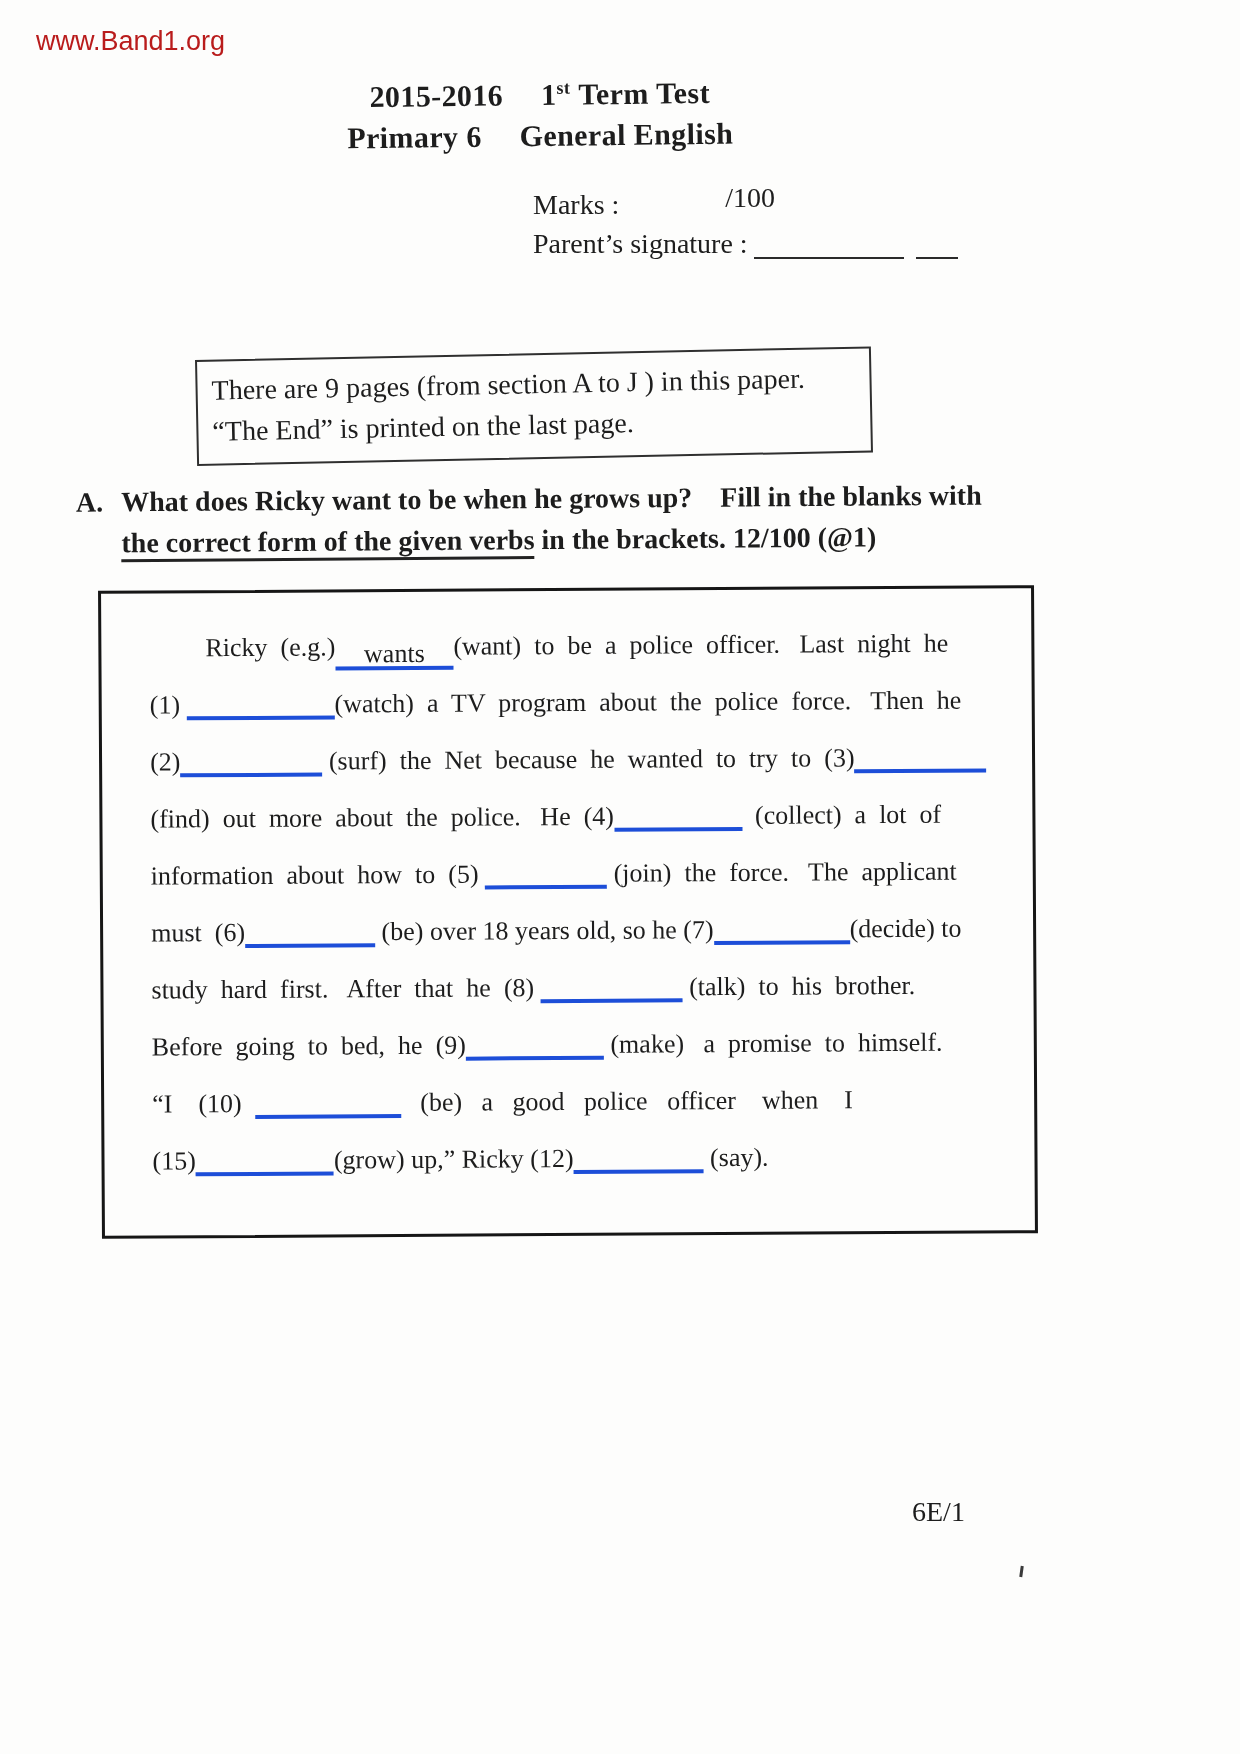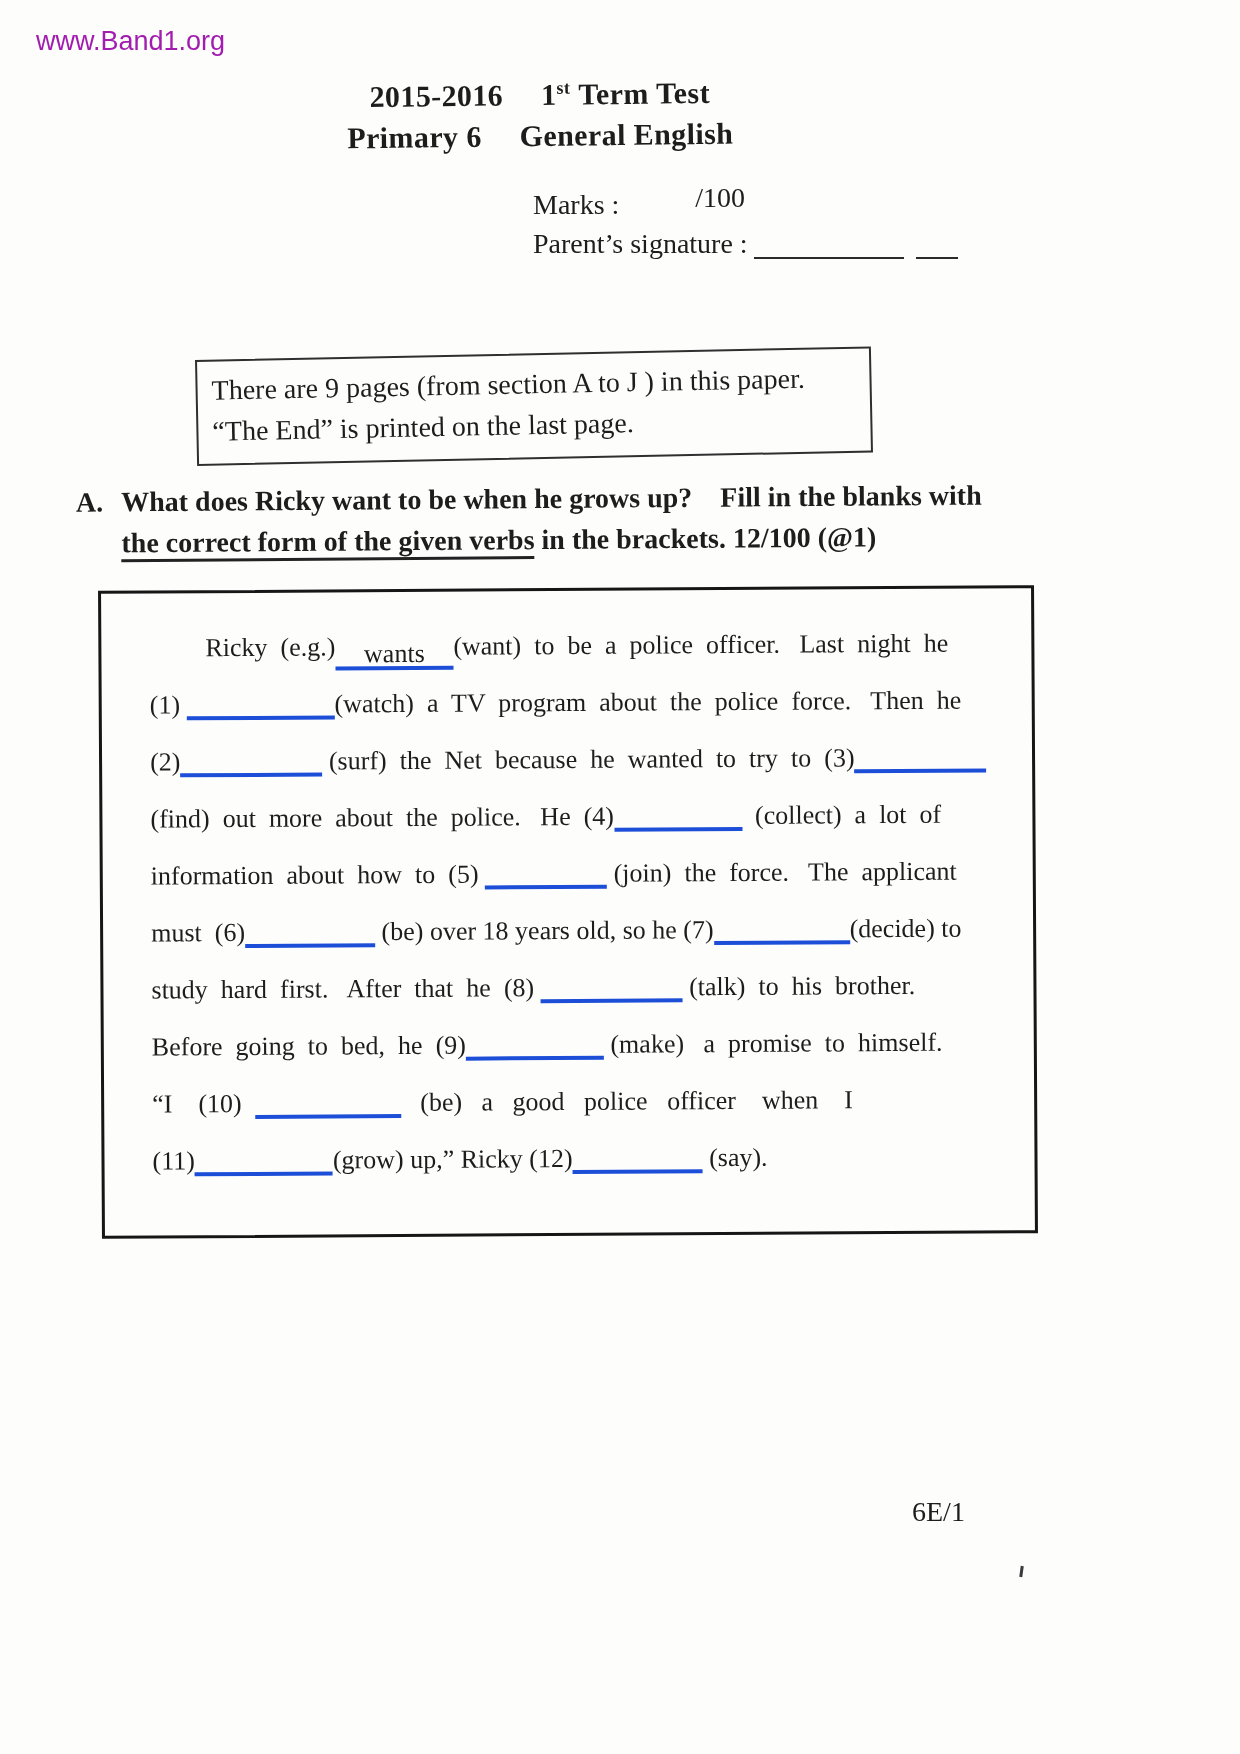--- a/index.html
+++ b/index.html
@@ -2,31 +2,31 @@
 <html style="--ink: #1d1d1d; --paper: #fdfdfc; --line: #2a2a2a;"><head>
 <meta charset="utf-8">
 <style>
   * { margin:0; padding:0; box-sizing:border-box; }
   html,body { width:1240px; height:1754px; }
   body { background:#ffffff; font-family:"Liberation Serif", serif; }
   :root { --ink:#1d1d1d; --paper:#fdfdfc; --line:#2a2a2a; }
 
   .page { position:relative; width:1240px; height:1754px; background:var(--paper); color:var(--ink); overflow:hidden; }
 
-  .watermark { position:absolute; left:36px; top:26px; font-family:"Liberation Sans", sans-serif; font-size:27px; color:#a21caf; }
+  .watermark { position:absolute; left:36px; top:26px; font-family:"Liberation Sans", sans-serif; font-size:27px; color:#b91c1c; }
 
   .title { position:absolute; top:78px; left:60px; width:960px; text-align:center; font-weight:bold; transform:rotate(-0.7deg); }
   .title .t-line { display:flex; justify-content:center; gap:38px; font-size:30px; letter-spacing:.4px; }
   .title .t-line + .t-line { margin-top:7px; }
   sup { font-size:.6em; vertical-align:super; }
 
   .info-left { position:absolute; left:74px; top:180px; font-size:28px; line-height:45px; }
   .info-right { position:absolute; left:533px; top:190px; font-size:28px; }
   .info-right .row { display:flex; align-items:baseline; margin-bottom:9px; line-height:30px; white-space:pre; }
-  .marks-value { margin-left:76px; position:relative; top:-7px; }
+  .marks-value { margin-left:106px; position:relative; top:-7px; }
   .paren-gap { display:inline-block; width:72px; }
   .uline { display:inline-block; border-bottom:2px solid var(--line); height:22px; align-self:flex-end; }
   .u-name { width:262px; margin-left:8px; }
   .u-sig1 { width:150px; margin-left:6px; }
   .u-sig2 { width:42px; margin-left:12px; }
 
   .notice { position:absolute; left:195px; top:360px; width:676px; border:2px solid #2f2f2f; padding:8px 16px 12px 14px; font-size:28px; line-height:41px; transform:rotate(-1.15deg); transform-origin:left top; background:transparent; }
 
   .section-a { position:absolute; left:76px; top:478px; width:940px; display:flex; gap:18px; font-weight:bold; font-size:28px; line-height:41px; transform:rotate(-0.45deg); }
   .sec-line { white-space:pre-wrap; }
@@ -89,20 +89,20 @@
     <div>
         <div class="pline indent"><span class="ptext">Ricky  (e.g.)</span><span class="blank" style="width: 118px;">wants</span><span class="ptext">(want)  to  be  a  police  officer.   Last  night  he</span></div>
         <div class="pline"><span class="ptext">(1) </span><span class="blank" style="width: 148px;"></span><span class="ptext">(watch)  a  TV  program  about  the  police  force.   Then  he</span></div>
         <div class="pline"><span class="ptext">(2)</span><span class="blank" style="width: 142px;"></span><span class="ptext"> (surf)  the  Net  because  he  wanted  to  try  to  (3)</span><span class="blank" style="width: 132px;"></span></div>
         <div class="pline"><span class="ptext">(find)  out  more  about  the  police.   He  (4)</span><span class="blank" style="width: 128px;"></span><span class="ptext">  (collect)  a  lot  of</span></div>
         <div class="pline"><span class="ptext">information  about  how  to  (5) </span><span class="blank" style="width: 122px;"></span><span class="ptext"> (join)  the  force.   The  applicant</span></div>
         <div class="pline"><span class="ptext">must  (6)</span><span class="blank" style="width: 130px;"></span><span class="ptext"> (be) over 18 years old, so he (7)</span><span class="blank" style="width: 136px;"></span><span class="ptext">(decide) to</span></div>
         <div class="pline"><span class="ptext">study  hard  first.   After  that  he  (8) </span><span class="blank" style="width: 142px;"></span><span class="ptext"> (talk)  to  his  brother.</span></div>
         <div class="pline"><span class="ptext">Before  going  to  bed,  he  (9)</span><span class="blank" style="width: 138px;"></span><span class="ptext"> (make)   a  promise  to  himself.</span></div>
         <div class="pline"><span class="ptext">“I    (10)  </span><span class="blank" style="width: 146px;"></span><span class="ptext">   (be)   a   good   police   officer    when    I</span></div>
-        <div class="pline"><span class="ptext">(11)</span><span class="blank" style="width: 138px;"></span><span class="ptext">(grow) up,” Ricky (12)</span><span class="blank" style="width: 130px;"></span><span class="ptext"> (say).</span></div>
+        <div class="pline"><span class="ptext">(15)</span><span class="blank" style="width: 138px;"></span><span class="ptext">(grow) up,” Ricky (12)</span><span class="blank" style="width: 130px;"></span><span class="ptext"> (say).</span></div>
       </div>
   </div>
 
   <div class="footer-code">6E/1</div>
   <div class="scan-mark"></div>
 
 </div>
 
 </body></html>

